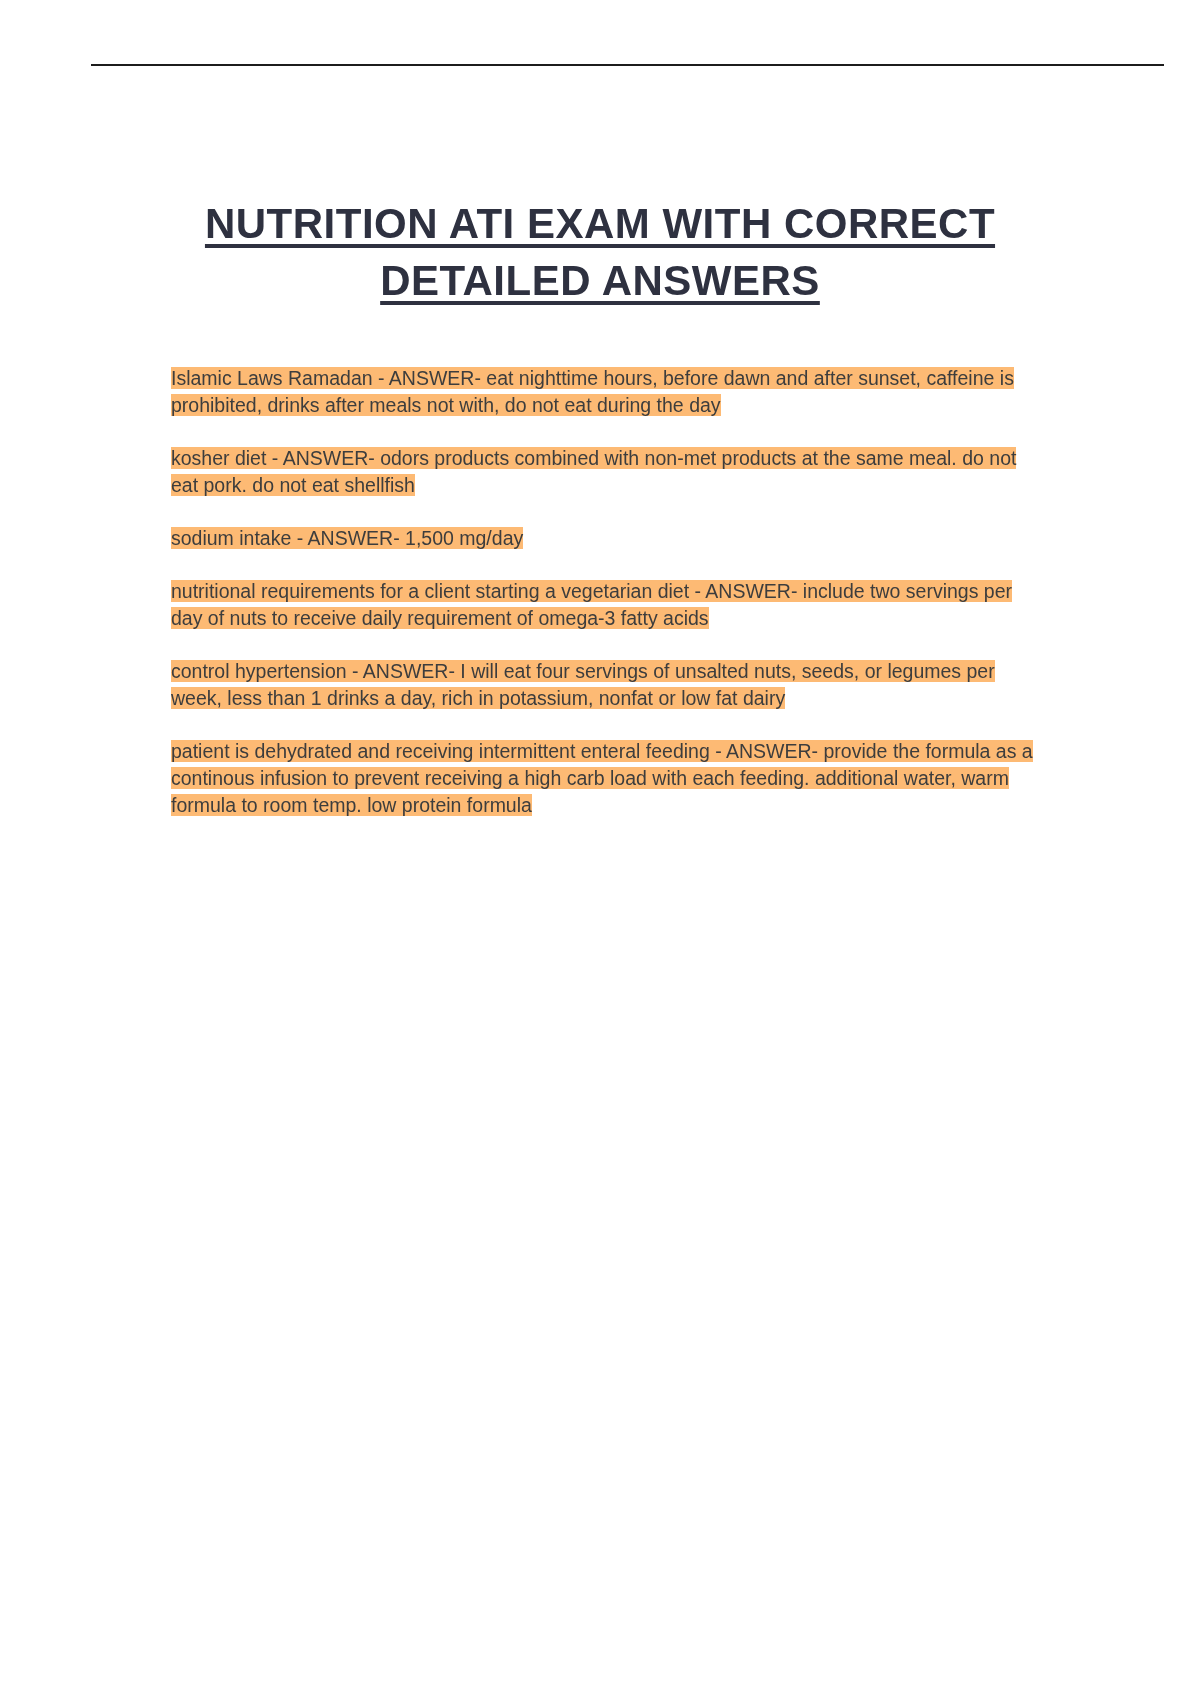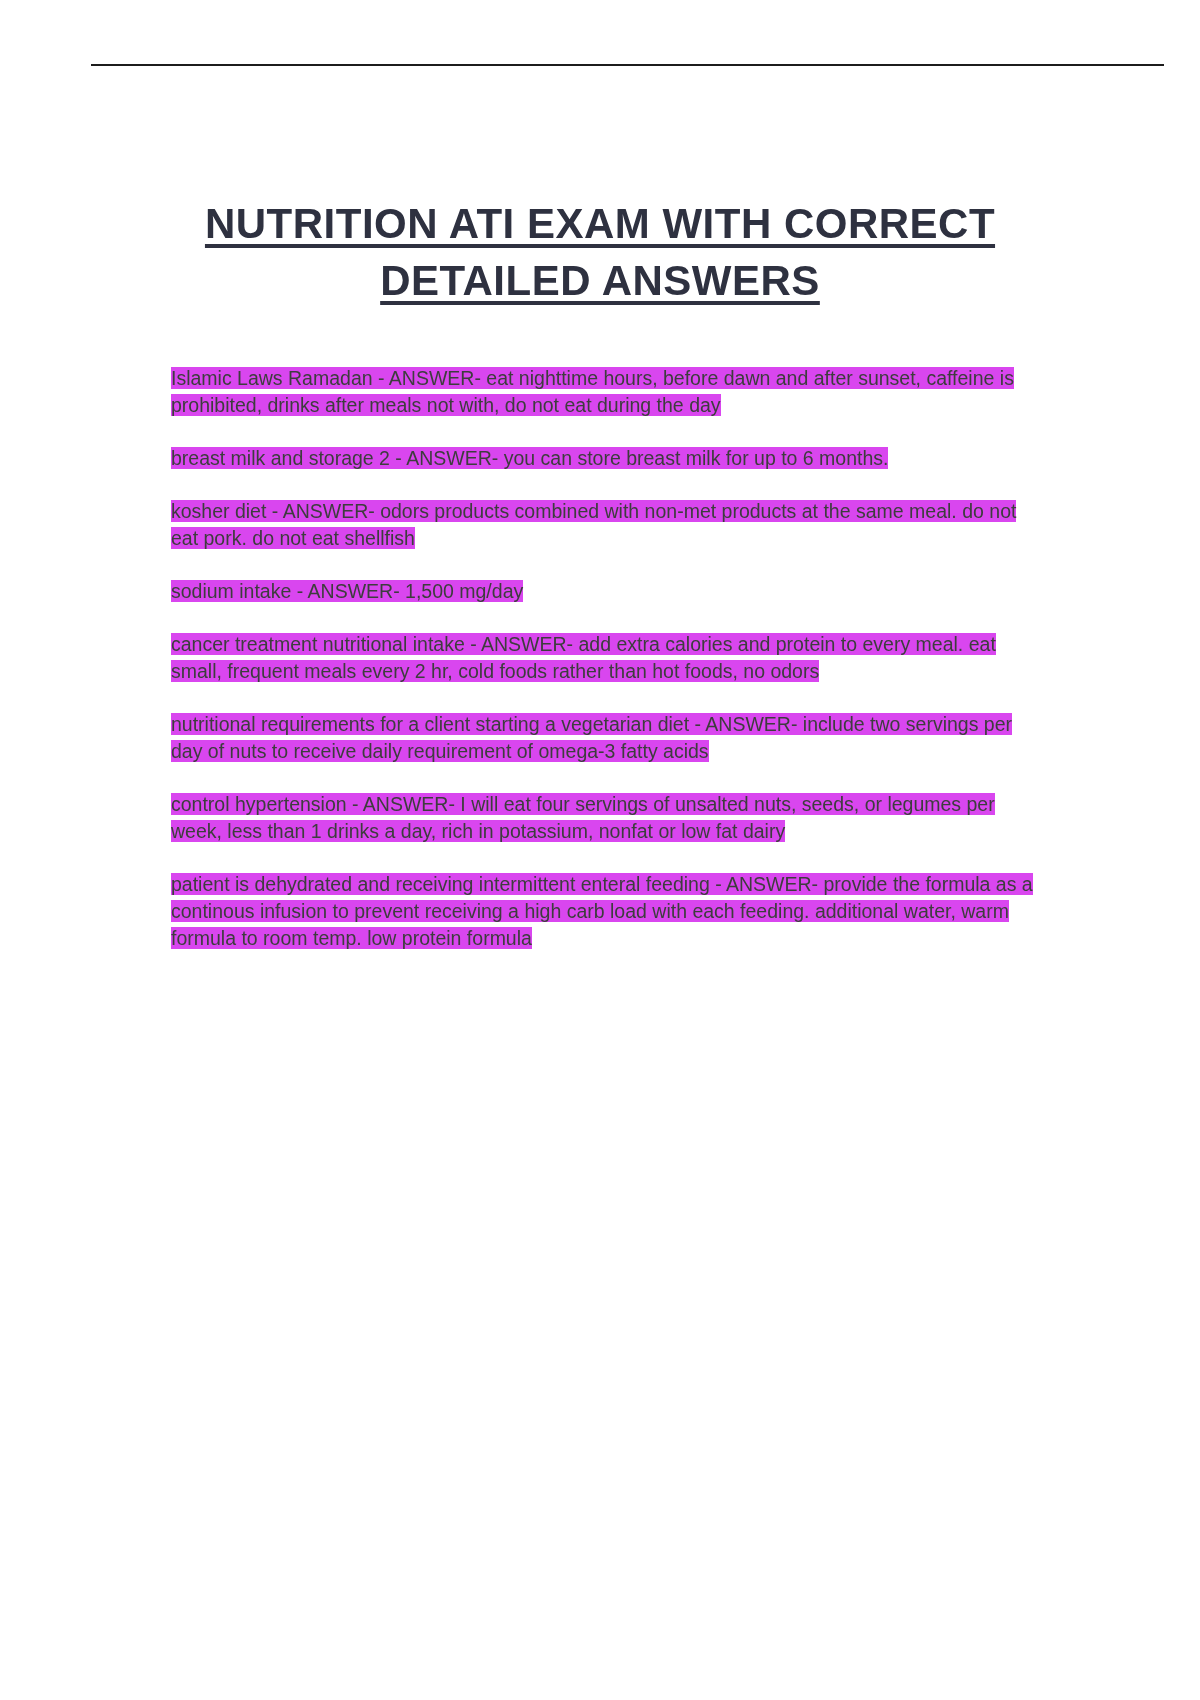--- a/index.html
+++ b/index.html
@@ -47,21 +47,21 @@
     width: 872px;
     margin: 56px 0 0 135px;
   }
   p.qa {
     margin: 0 0 26px 0;
     font-size: 19.5px;
     line-height: 27px;
     color: #3d3d3d;
   }
   p.qa .hl {
-    background: #d946ef;
+    background: #fdba74;
     white-space: pre-line;
     -webkit-box-decoration-break: clone;
     box-decoration-break: clone;
   }
 </style>
 </head>
 <body>
 
 <div class="page">
 
@@ -70,28 +70,26 @@
   <h1 class="doc-title">NUTRITION ATI EXAM WITH CORRECT
 DETAILED ANSWERS</h1>
 
   <div class="content">
 
     <p class="qa"><span class="hl">Islamic Laws Ramadan - ANSWER- eat nighttime hours, before dawn and after sunset, caffeine is prohibited, drinks after meals not with, do not eat during the day</span></p>
 
 
 
 
-    <p class="qa"><span class="hl">breast milk and storage 2 - ANSWER- you can store breast milk for up to 6 months.</span></p>
 
     <p class="qa"><span class="hl">kosher diet - ANSWER- odors products combined with non-met products at the same meal. do not eat pork. do not eat shellfish</span></p>
 
 
     <p class="qa"><span class="hl">sodium intake - ANSWER- 1,500 mg/day</span></p>
 
-    <p class="qa"><span class="hl">cancer treatment nutritional intake - ANSWER- add extra calories and protein to every meal. eat small, frequent meals every 2 hr, cold foods rather than hot foods, no odors</span></p>
 
     <p class="qa"><span class="hl">nutritional requirements for a client starting a vegetarian diet - ANSWER- include two servings per day of nuts to receive daily requirement of omega-3 fatty acids</span></p>
 
 
     <p class="qa"><span class="hl">control hypertension - ANSWER- I will eat four servings of unsalted nuts, seeds, or legumes per week, less than 1 drinks a day, rich in potassium, nonfat or low fat dairy</span></p>
 
     <p class="qa"><span class="hl">patient is dehydrated and receiving intermittent enteral feeding - ANSWER- provide the formula as a continous infusion to prevent receiving a high carb load with each feeding. additional water, warm formula to room temp. low protein formula</span></p>
 
   </div>
 

